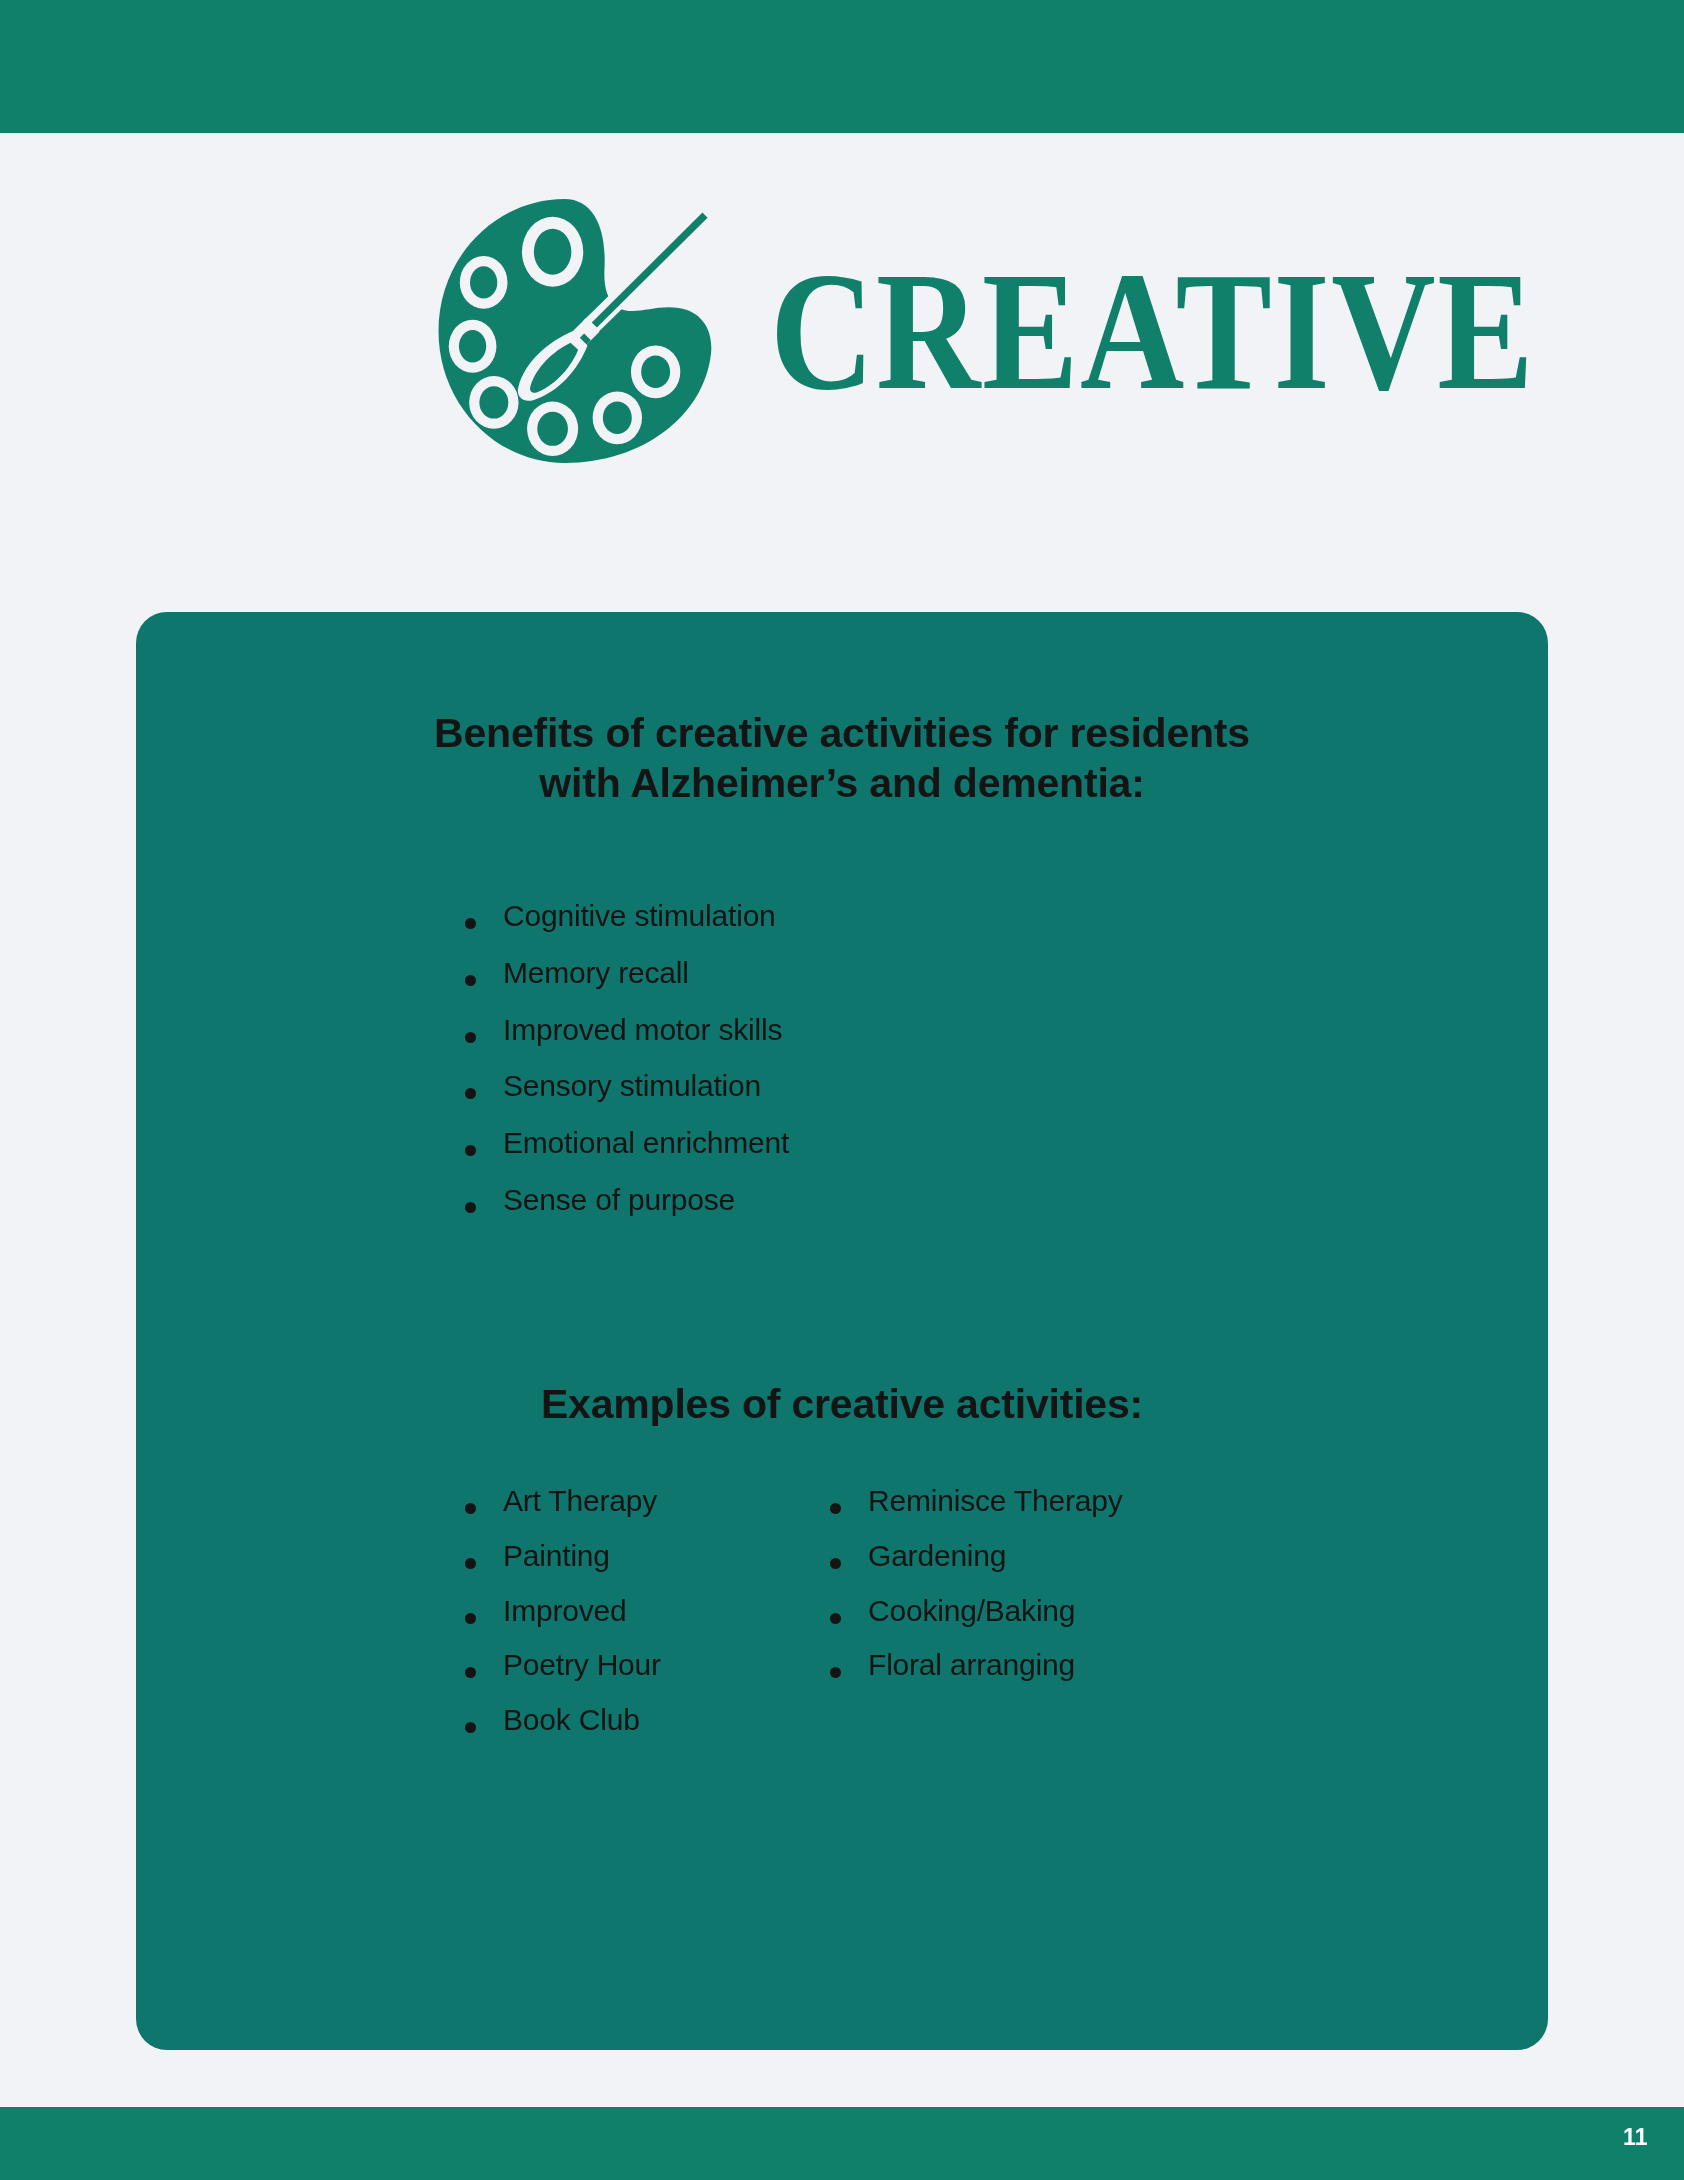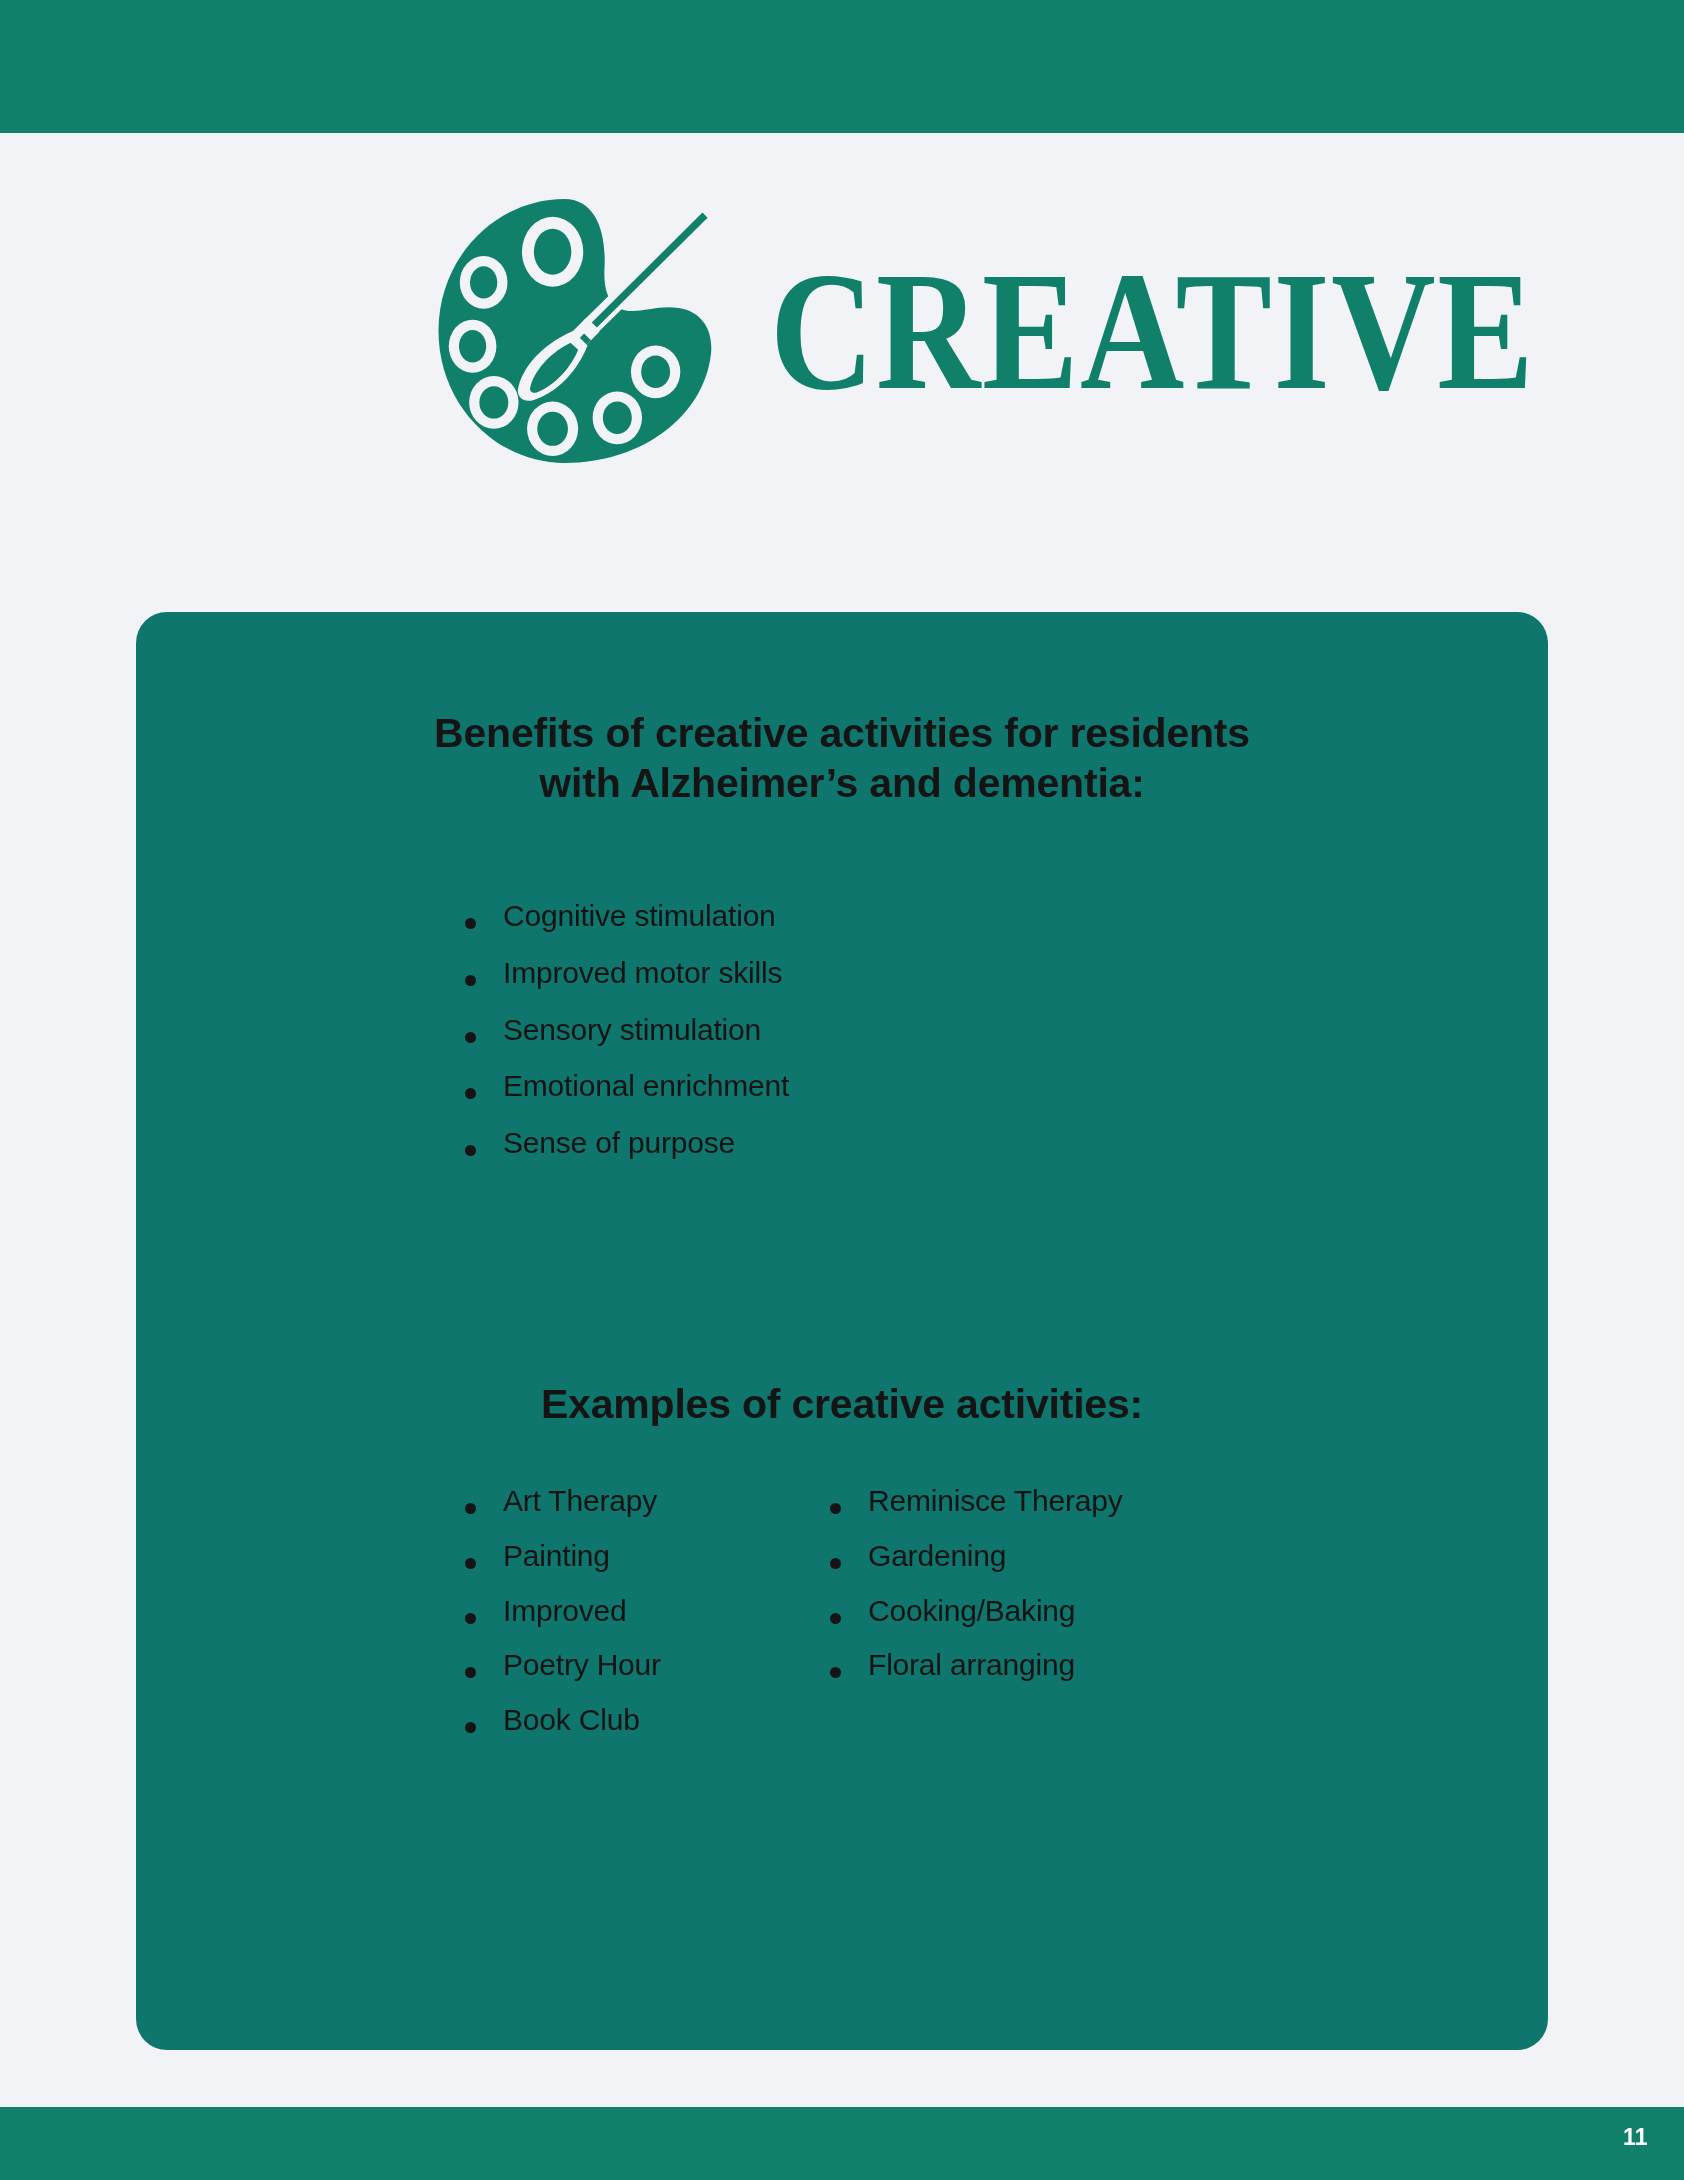--- a/index.html
+++ b/index.html
@@ -225,20 +225,21 @@
 
   <div class="card">
 
     <div class="card-heading heading-benefits">
       <div>Benefits of creative activities for residents</div>
       <div>with Alzheimer’s and dementia:</div>
     </div>
 
     <ul class="bullets benefits-list">
       <li>Cognitive stimulation</li>
+      <li>Memory recall</li>
       <li>Improved motor skills</li>
       <li>Sensory stimulation</li>
       <li>Emotional enrichment</li>
       <li>Sense of purpose</li>
     </ul>
 
     <div class="card-heading heading-examples">Examples of creative activities:</div>
 
     <div class="examples-cols">
       <ul class="bullets examples-col-left">

